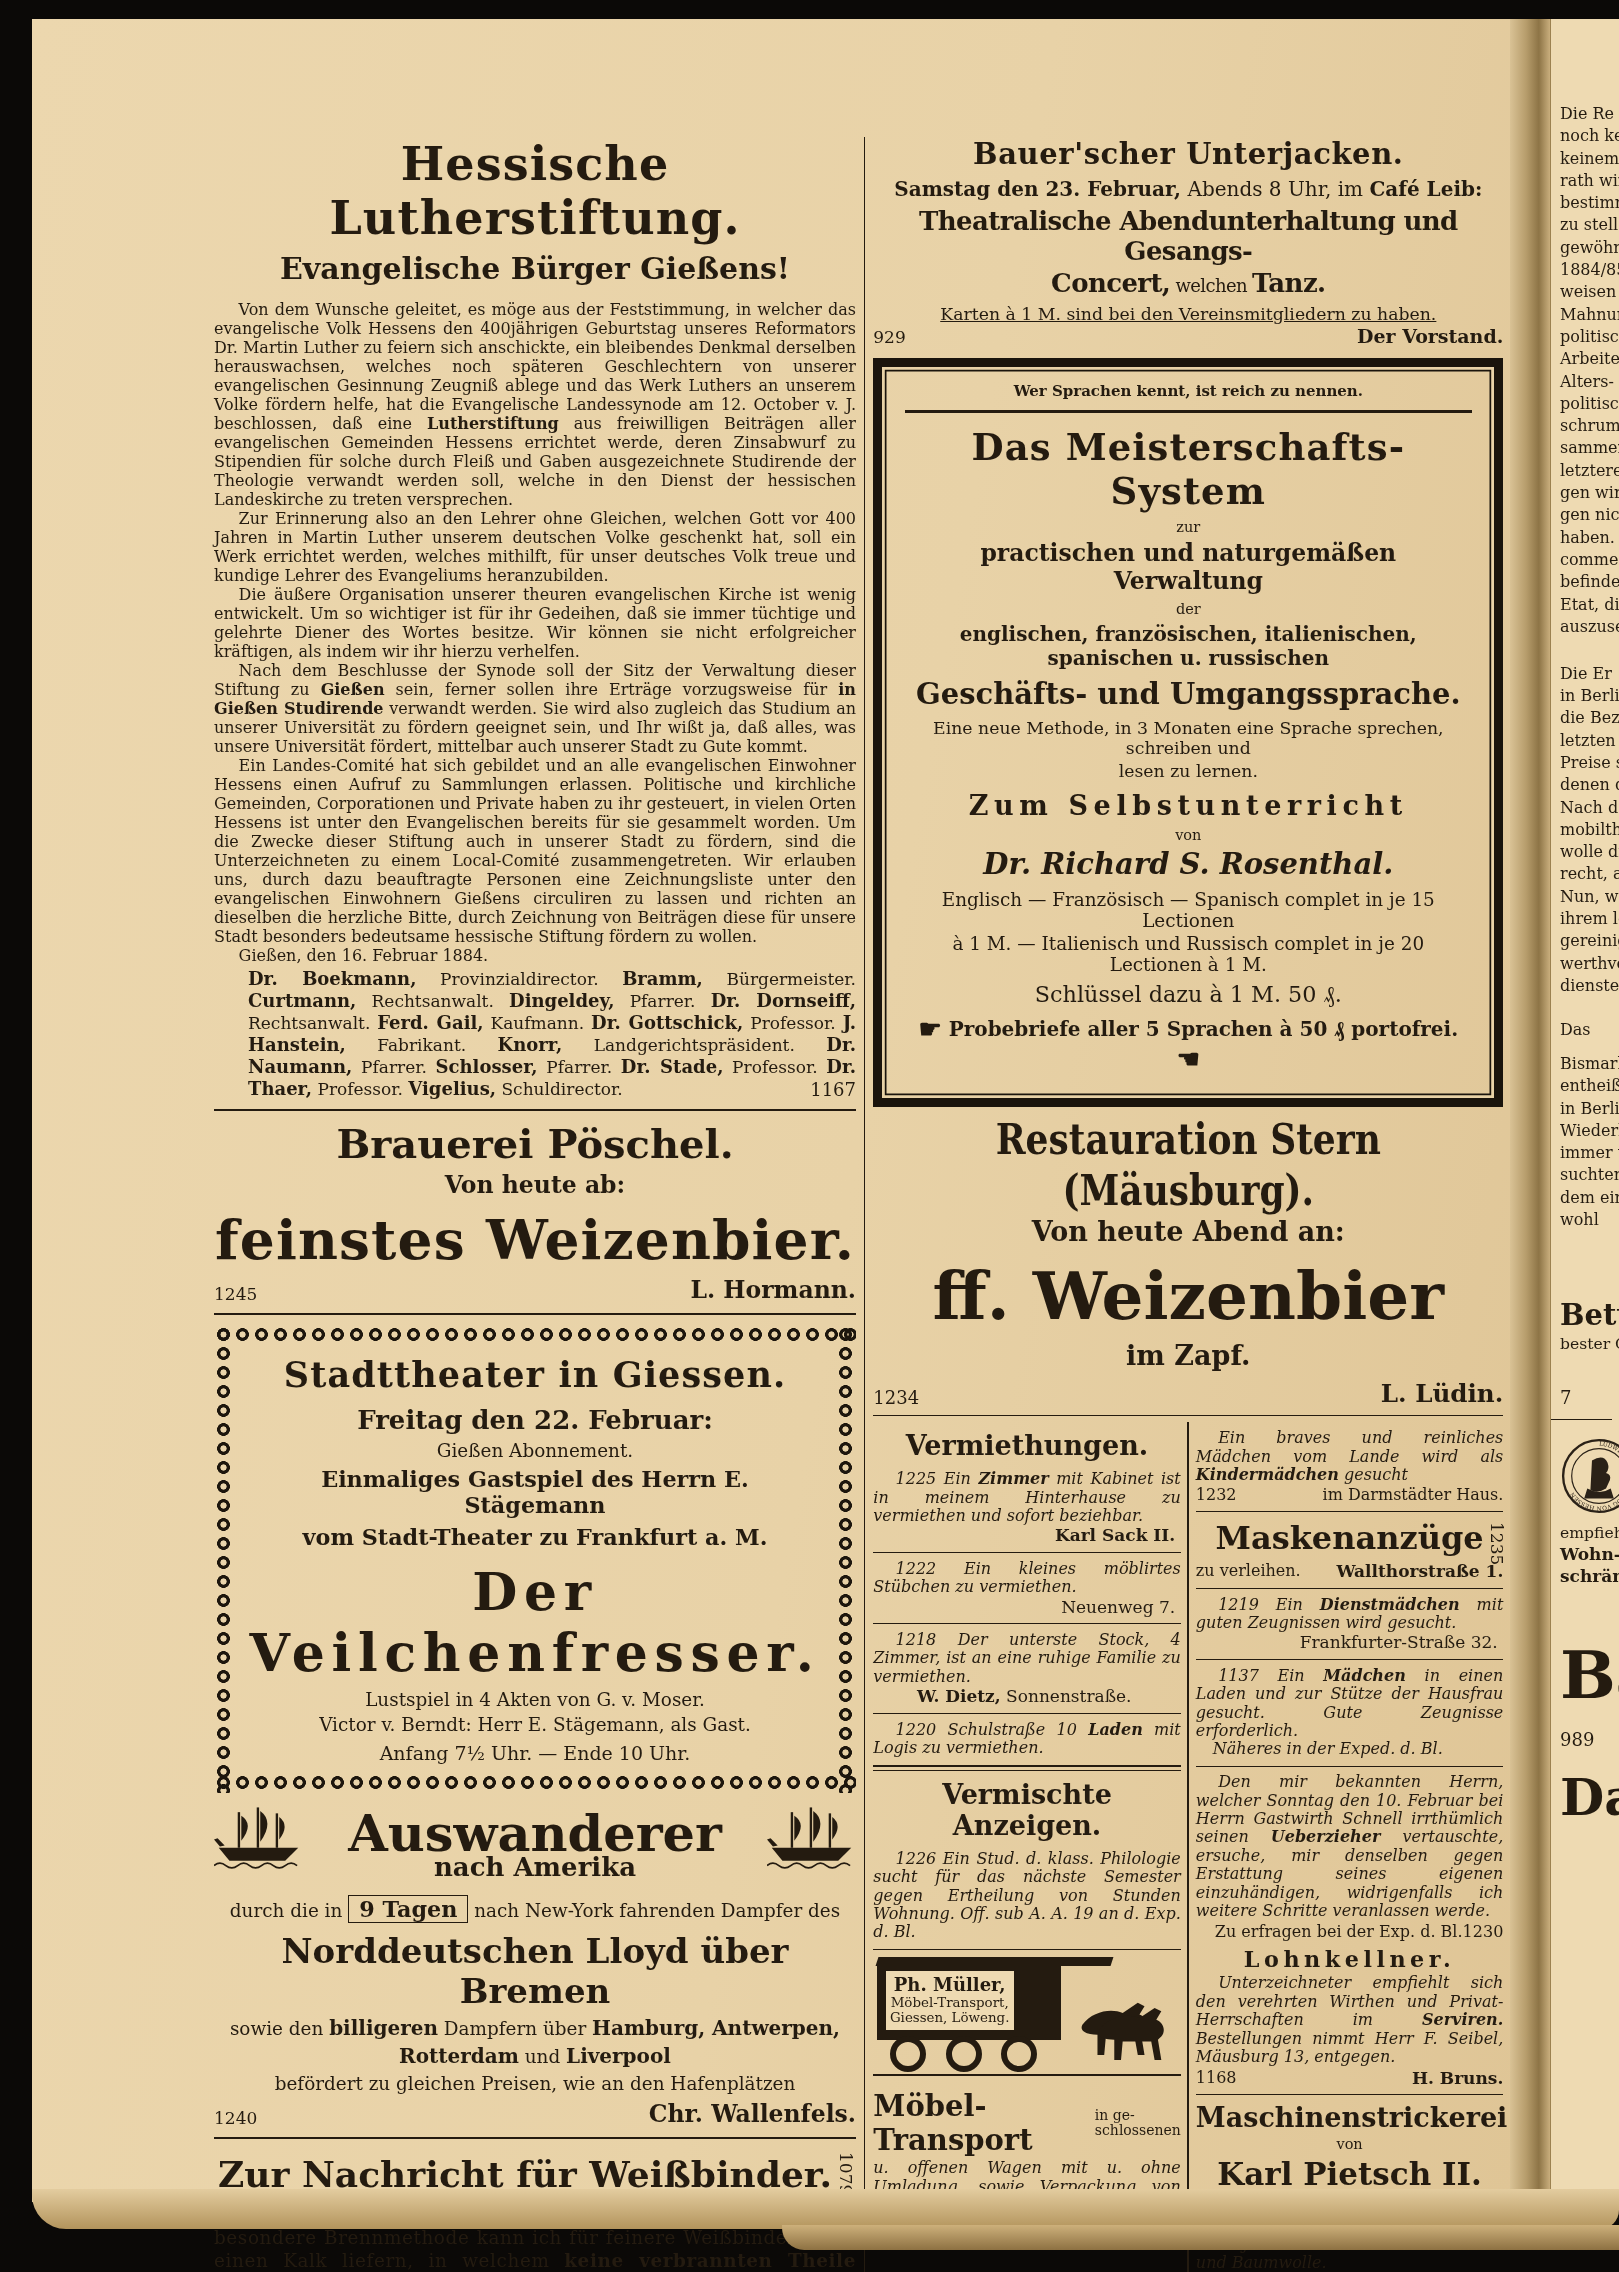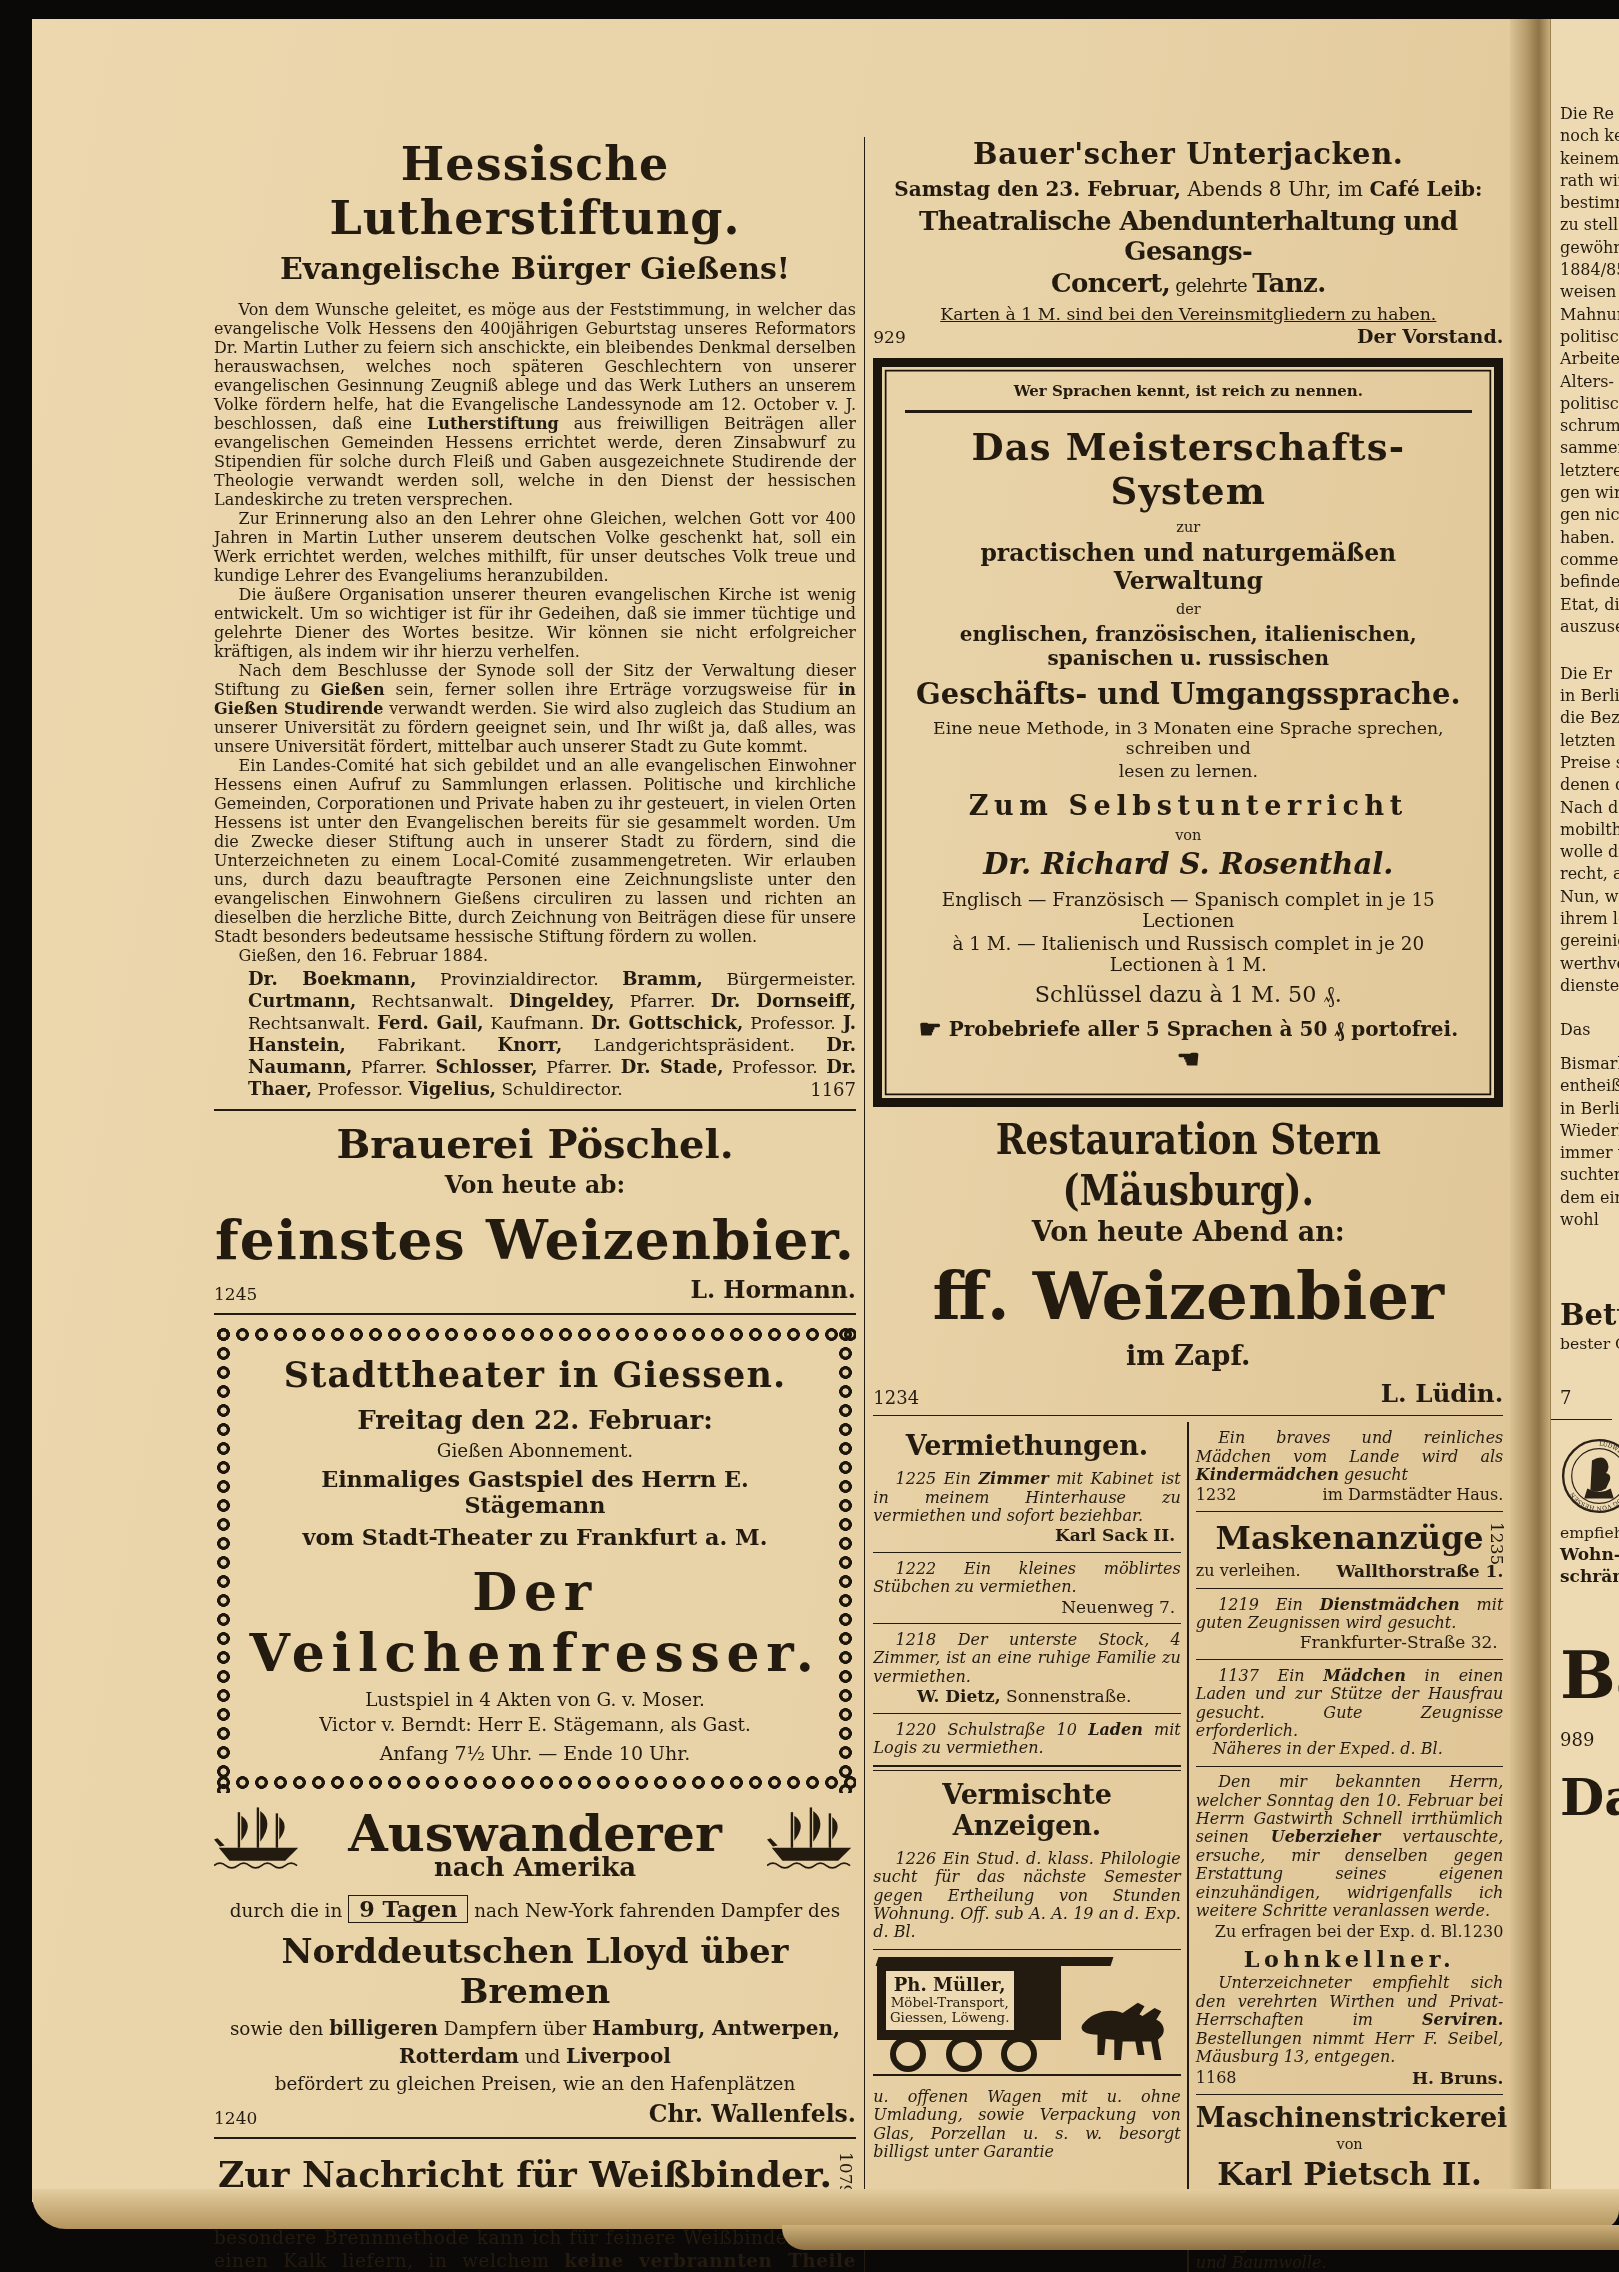--- a/index.html
+++ b/index.html
@@ -266,21 +266,21 @@
       </div>
 
       <div class="vdiv"></div>
 
       <div class="col-r">
 
         <section>
           <div class="h-gesang">Bauer'scher Unterjacken.</div>
           <div class="ges-when"><b>Samstag den 23. Februar,</b><span> Abends 8 Uhr, im </span><b>Café Leib:</b></div>
           <div class="ges-big">Theatralische Abendunterhaltung und Gesangs-</div>
-          <div class="ges-big"><b>Concert,</b><span class="ges-small"> gelehrte </span><b>Tanz.</b></div>
+          <div class="ges-big"><b>Concert,</b><span class="ges-small"> welchen </span><b>Tanz.</b></div>
           <div class="ges-tick">Karten à 1 M. sind bei den Vereinsmitgliedern zu haben.</div>
           <div class="adrow">
             <span>929</span>
             <b style="font-size:19px;">Der Vorstand.</b>
           </div>
         </section>
 
         <section class="meisterbox">
           <div class="m-banner">Wer Sprachen kennt, ist reich zu nennen.</div>
           <div class="h-meister">Das Meisterschafts-System</div>
@@ -346,20 +346,24 @@
               <div class="wheel w3"></div>
               <svg class="horses" width="128" height="84" viewBox="0 0 120 100">
                 <g fill="#241b10">
                   <path d="M14 52 C26 36 48 32 62 38 L80 26 L88 30 L82 40 C92 44 94 56 86 62 L84 64 L88 88 L80 88 L76 66 L42 66 L40 88 L32 88 L32 64 C20 64 10 60 14 52 Z"></path>
                   <path transform="translate(20 6)" d="M14 52 C26 36 48 32 62 38 L80 26 L88 30 L82 40 C92 44 94 56 86 62 L84 64 L88 88 L80 88 L76 66 L42 66 L40 88 L32 88 L32 64 C20 64 10 60 14 52 Z"></path>
                 </g>
               </svg>
               <div class="groundline"></div>
             </div>
 
+            <div class="moebel-row">
+              <span class="h-moebel">Möbel-Transport</span>
+              <span class="moebel-side"><span>in ge-</span><br><span>schlossenen</span></span>
+            </div>
             <p class="noind">u. offenen Wagen mit u. ohne Umladung, sowie Verpackung von Glas, Porzellan u. s. w. besorgt billigst unter Garantie</p>
 
           </div>
 
           <div class="vdiv2"></div>
 
           <div class="sub">
             <p style="margin-top:6.7px;"><span>Ein braves und reinliches Mädchen vom Lande wird als </span><b>Kindermädchen</b><span> gesucht</span></p>
             <div class="cl-row">
                 <span>1232</span>

